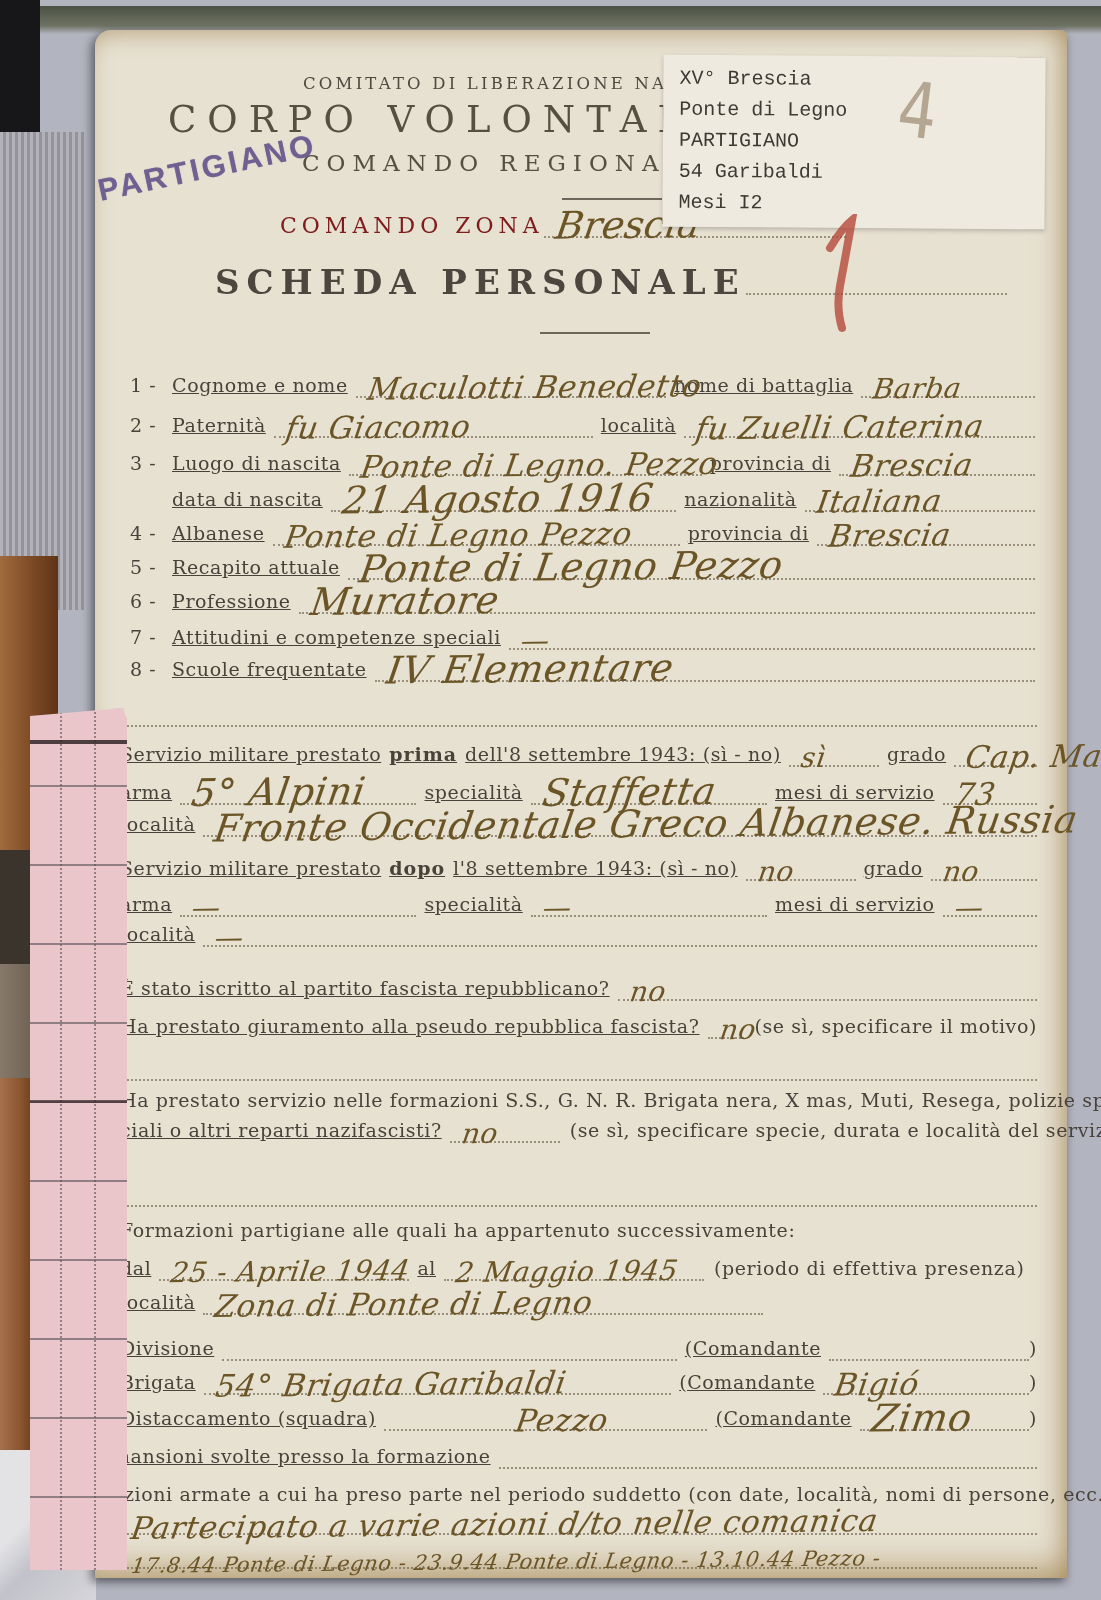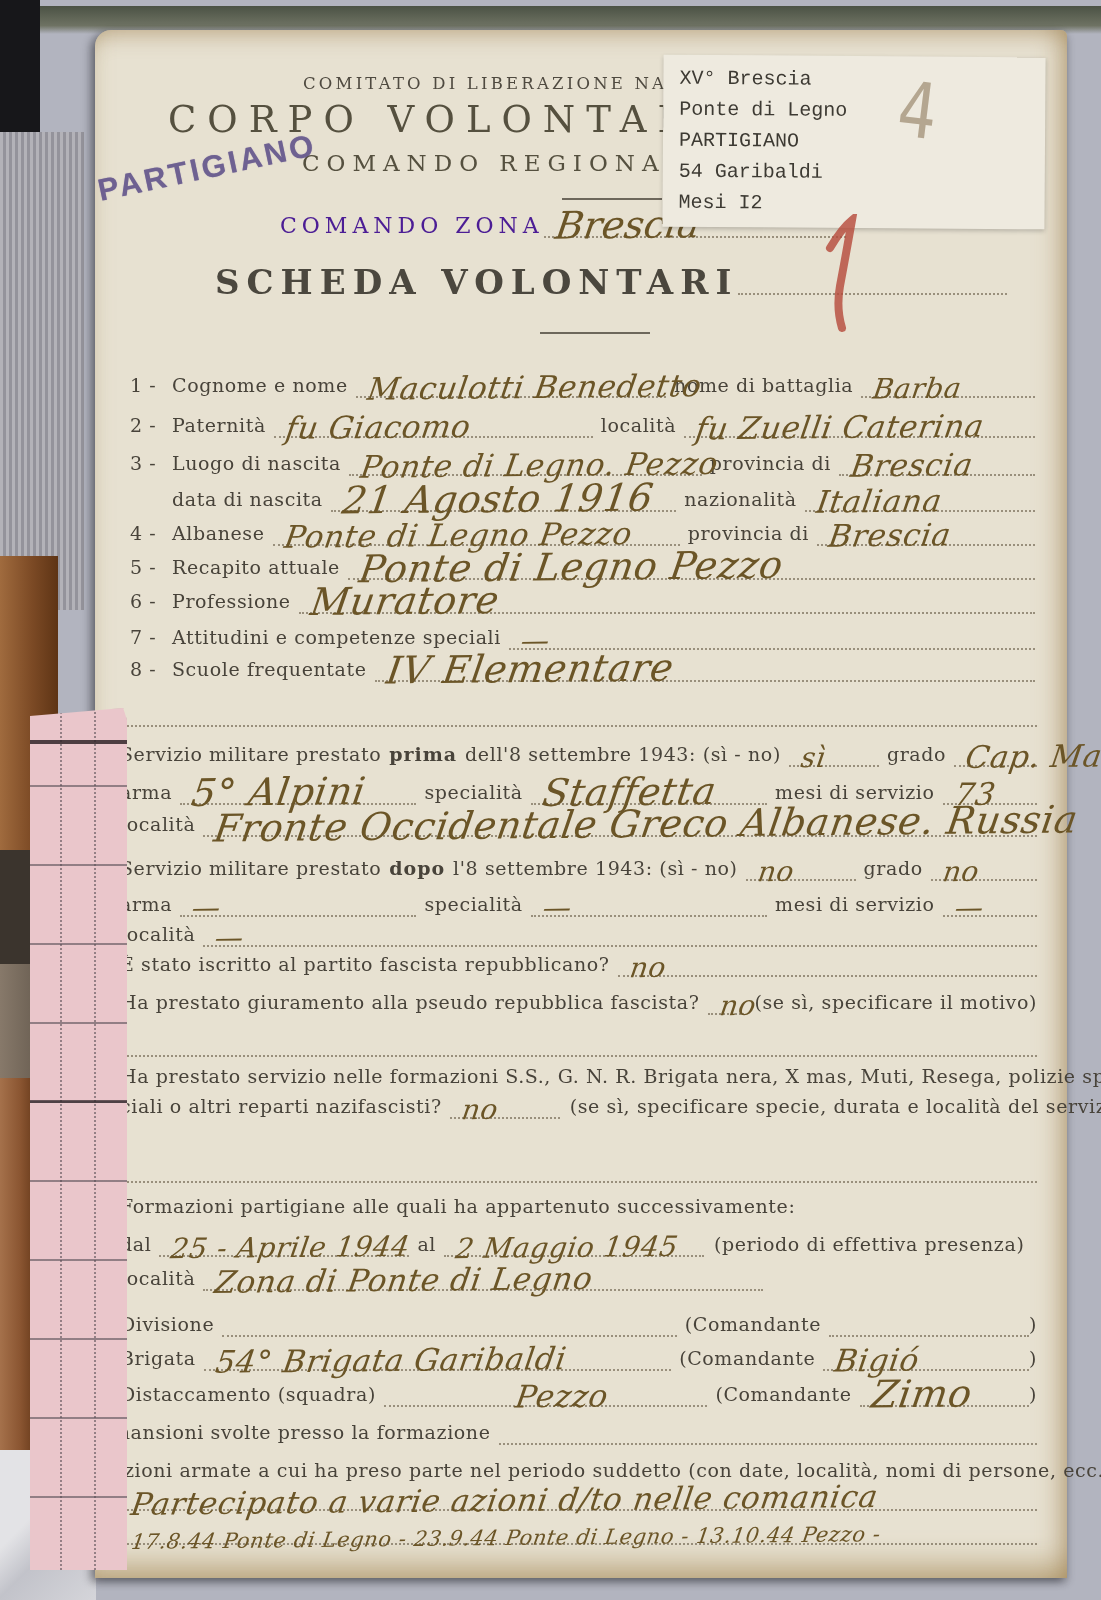--- a/index.html
+++ b/index.html
@@ -26,21 +26,21 @@
   .doc{position:absolute;left:95px;top:30px;width:972px;height:1548px;z-index:2;
        background:#e7e1d1;border-top-left-radius:16px;border-top-right-radius:6px;
        box-shadow:-5px 3px 9px rgba(20,20,25,.35),0 4px 8px rgba(20,20,25,.3),
                   inset -20px 0 26px -14px rgba(150,118,66,.5),
                   inset 0 -26px 30px -14px rgba(158,128,74,.6),
                   inset 0 18px 22px -14px rgba(150,118,66,.45);}
   .print{color:#48433a;font-size:19px;line-height:26px;letter-spacing:.6px;}
   .fill{flex:1 1 auto;border-bottom:2px dotted rgba(110,99,78,.65);min-width:24px;
         display:flex;align-items:flex-end;overflow:visible;}
   .row{display:flex;align-items:flex-end;height:26px;}
-  .row .lbl{white-space:nowrap;padding-right:8px;}
+  .row .lbl{white-space:nowrap;padding-right:8px;text-decoration:underline;}
   .row .lbl.after{padding-left:8px;}
   .hw{font-family:"DejaVu Serif",serif;font-style:italic;color:#6b5527;
       display:inline-block;transform:skewX(-9deg) rotate(-.6deg);
       line-height:.8;white-space:nowrap;padding:0 12px;margin-bottom:-4px;
       font-size:28px;}
   .hw.big{font-size:38px;}
   .hw.med{font-size:31px;}
   .hw.sm{font-size:21px;}
   b.bld{font-weight:bold;letter-spacing:1px;}
 
@@ -51,21 +51,21 @@
         font-size:37px;letter-spacing:11px;white-space:nowrap;}
   .hdr3{position:absolute;left:302px;top:150px;z-index:3;color:#55503f;
         font-size:23px;letter-spacing:7px;white-space:nowrap;}
   .rule1{position:absolute;left:562px;top:198px;width:100px;height:0;
          border-top:2px solid #6d675b;z-index:3;}
   .rule2{position:absolute;left:540px;top:332px;width:110px;height:0;
          border-top:2px solid #6d675b;z-index:3;}
 
   .zona-row{position:absolute;left:280px;top:210px;width:566px;z-index:3;
             display:flex;align-items:flex-end;}
-  .zona-lbl{font-size:22px;letter-spacing:5px;color:#4c1d95;white-space:nowrap;
+  .zona-lbl{font-size:22px;letter-spacing:5px;color:#7f1d1d;white-space:nowrap;
             padding-bottom:4px;}
   .zona-row .fill{margin-bottom:4px;}
 
   .title-row{position:absolute;left:215px;top:262px;width:792px;z-index:3;
              display:flex;align-items:flex-end;}
   .title-txt{font-size:34px;font-weight:bold;letter-spacing:7px;color:#4b473e;
              white-space:nowrap;}
   .title-row .fill{margin-bottom:7px;}
 
   
@@ -128,21 +128,21 @@
   <div class="rule1"></div>
 
   <div class="zona-row">
     <span class="zona-lbl">COMANDO ZONA</span>
     <span class="fill">
       <span class="hw big">Brescia</span>
     </span>
   </div>
 
   <div class="title-row">
-    <span class="title-txt">SCHEDA VOLONTARI</span>
+    <span class="title-txt">SCHEDA PERSONALE</span>
     <span class="fill"></span>
   </div>
   <div class="rule2"></div>
 
   <div class="plabel">
     <div>XV° Brescia</div>
     <div>Ponte di Legno</div>
     <div>PARTIGIANO</div>
     <div>54 Garibaldi</div>
     <div>Mesi I2</div>
@@ -319,21 +319,21 @@
       </span>
     </div>
 
     <div class="row" style="margin-top:4px">
       <span class="lbl">località</span>
       <span class="fill">
         <span class="hw">—</span>
       </span>
     </div>
 
-    <div class="row" style="margin-top:4px">
+    <div class="row" style="margin-top:28px">
       <span class="lbl">È stato iscritto al partito fascista repubblicano?</span>
       <span class="fill">
         <span class="hw">no</span>
       </span>
     </div>
 
     <div class="row" style="margin-top:12px">
       <span class="lbl">Ha prestato giuramento alla pseudo repubblica fascista?</span>
       <span class="fill">
         <span class="hw">no</span>

